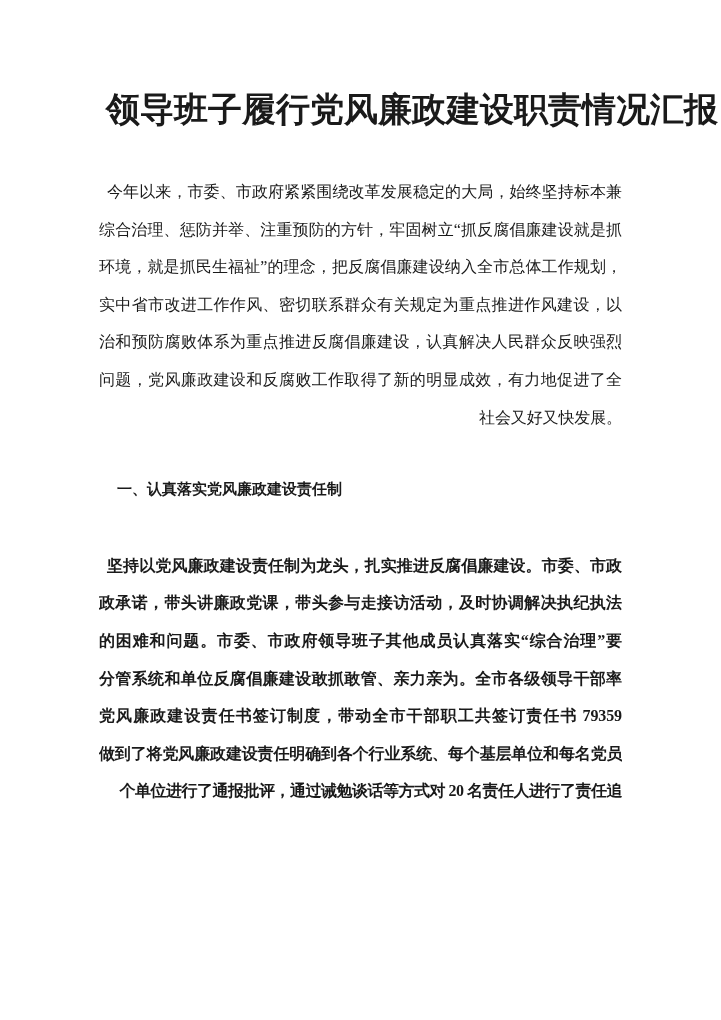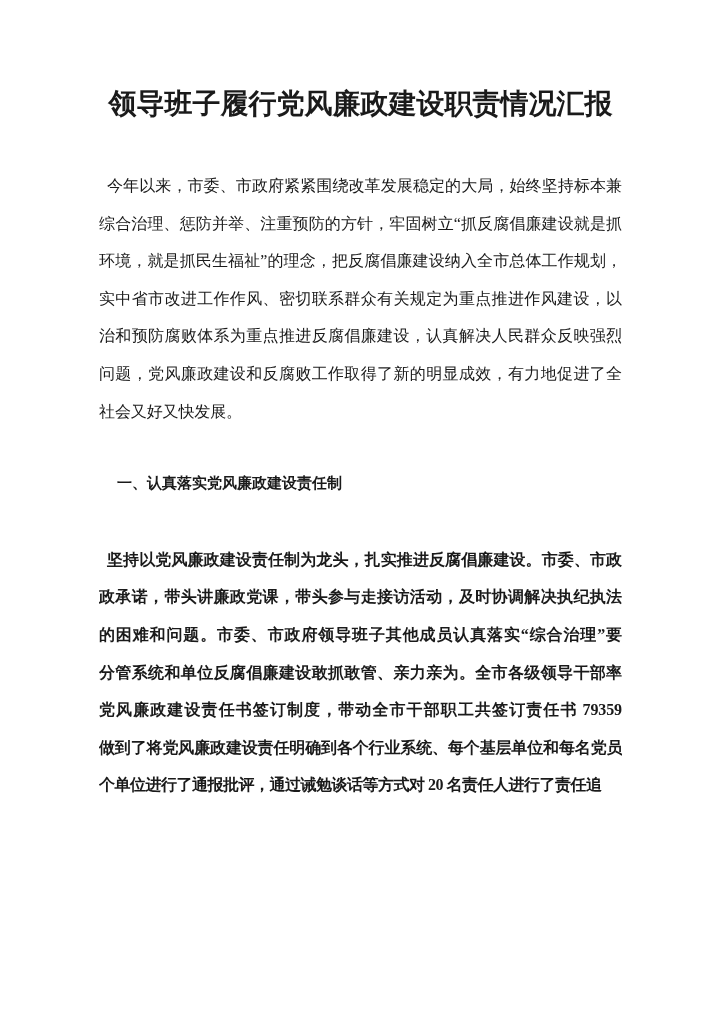--- a/index.html
+++ b/index.html
@@ -16,25 +16,25 @@
   }
   .page {
     box-sizing: border-box;
     width: 721px;
     height: 1020px;
     padding: 86px 99px 0 99px;
     background: #ffffff;
     overflow: hidden;
   }
   .doc-title {
-    margin: 1px;
-    font-size: 28px;
+    margin: 7px;
+    font-size: 34px;
     font-weight: bold;
     line-height: 34px;
-    text-align: center;
+    text-align: right;
     white-space: nowrap;
   }
   .para {
     margin: 0;
     padding: 0;
   }
   .para-1 { margin-top: 46px; }
   .para-2 { margin-top: 38px; font-weight: bold; }
   .pline {
     font-size: 16px;
@@ -45,21 +45,21 @@
     letter-spacing: -0.12px;
   }
   .pline::after {
     content: "";
     display: inline-block;
     width: 100%;
     height: 0;
   }
   .pline.first { text-indent: 8px; }
   .pline.tight { letter-spacing: -0.5px; }
-  .pline.last  { text-align: left; }
+  .pline.last  { text-align: right; }
   .pline.last::after { content: none; }
   .section-heading {
     margin: 35px 0 0 0;
     padding-left: 18px;
     font-size: 15px;
     font-weight: bold;
     line-height: 37.6px;
     height: 37.6px;
   }
 </style>

